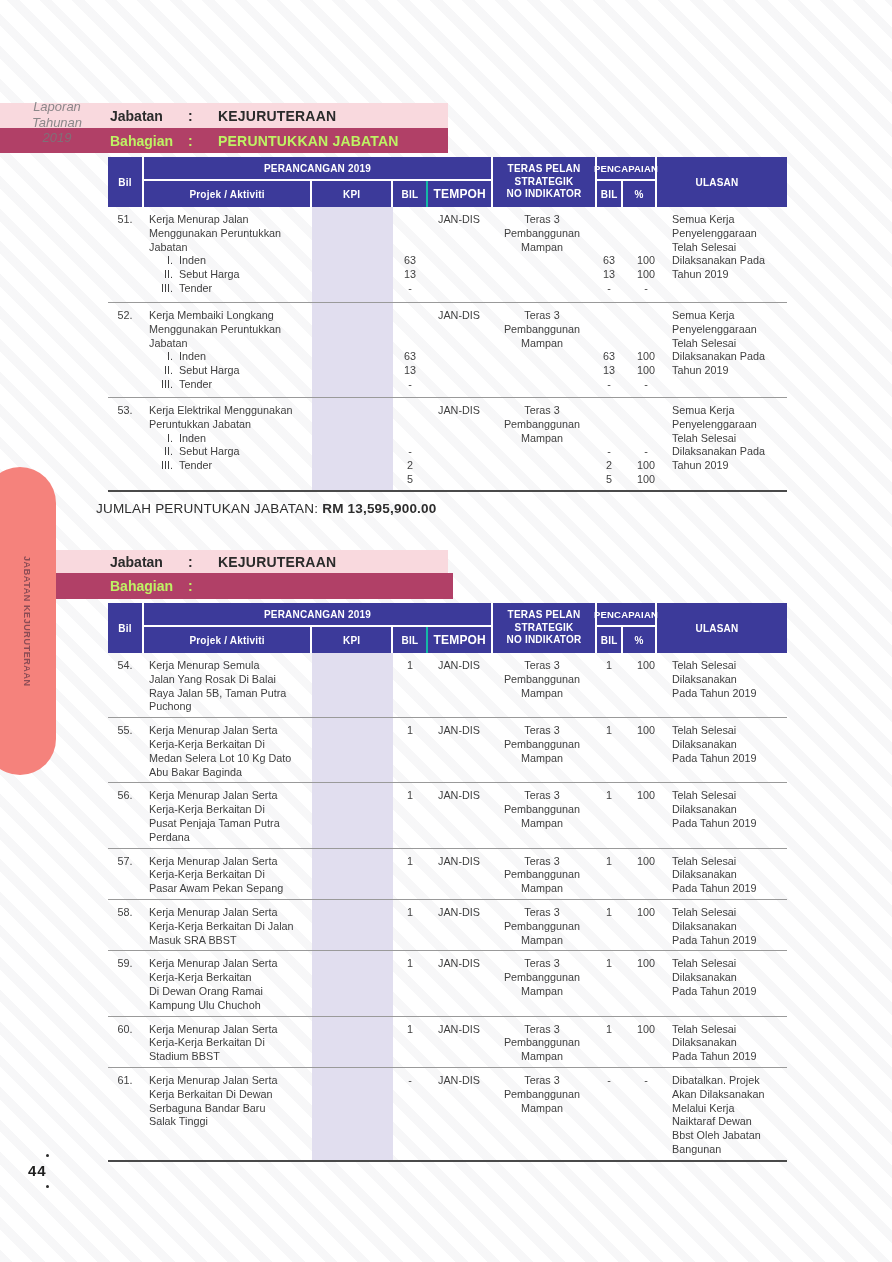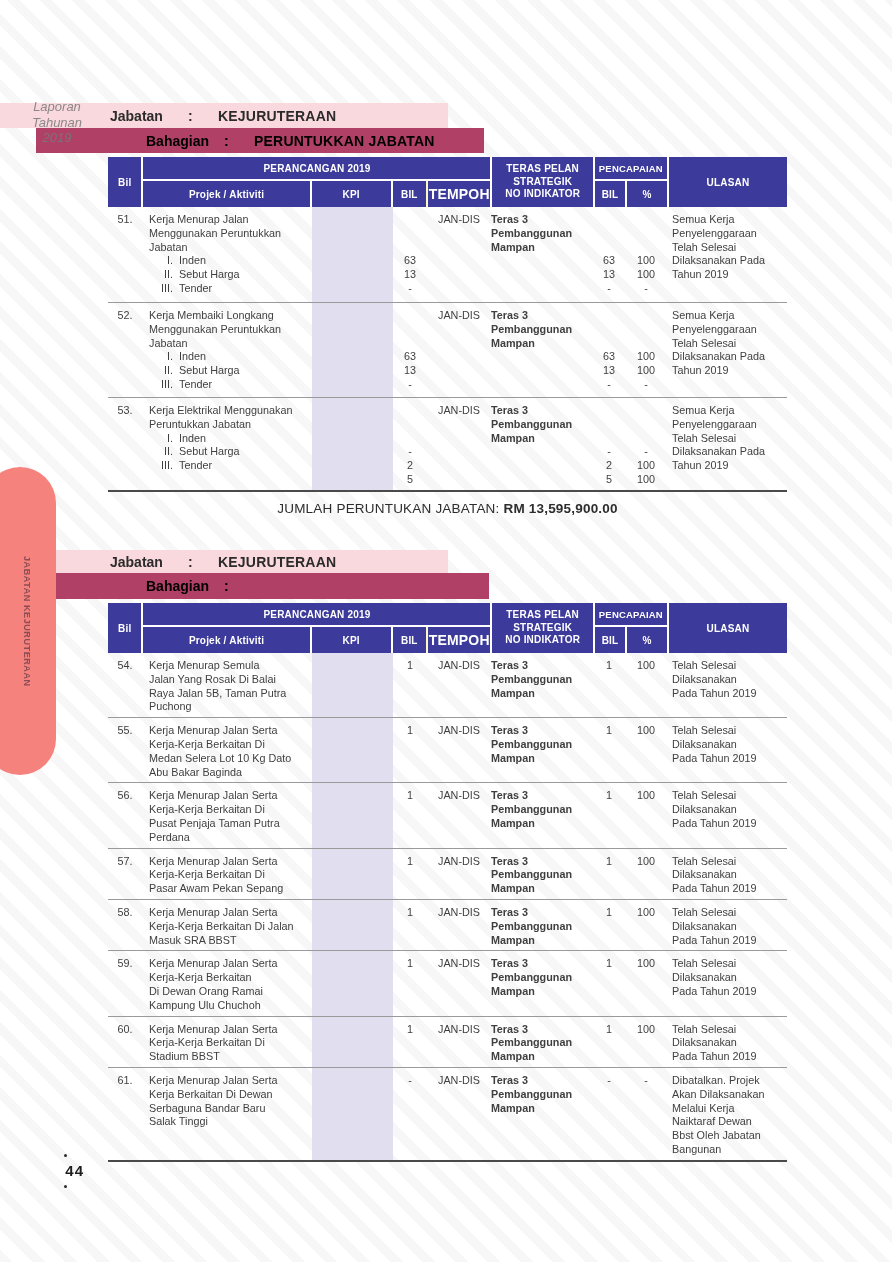--- a/index.html
+++ b/index.html
@@ -11,78 +11,78 @@
   
   .watermark{
     position:absolute;left:24px;top:99px;width:66px;z-index:3;
     font-style:italic;font-size:13px;line-height:15.5px;text-align:center;
     color:rgba(120,120,122,0.85);white-space:pre-line;
   }
   
   .banner{position:absolute;left:0;z-index:1;}
   .band{display:flex;align-items:center;padding-left:110px;box-sizing:border-box;}
   .band-light{background:#f9d9de;color:#2b2b2b;}
-  .band-dark{background:#b14067;color:#000000;margin-left:36px;}
+  .band-dark{background:#b14067;color:#bef264;}
   .b-label{font-weight:bold;font-size:14px;width:78px;}
   .b-colon{font-weight:bold;font-size:14px;width:30px;text-align:left;}
   .b-value{font-weight:bold;font-size:14px;letter-spacing:0.2px;}
   .banner1{top:103px;}
   .banner1 .band-light{width:448px;height:25px;}
   .banner1 .band-dark{width:448px;height:25px;}
   .banner2{top:550px;}
   .banner2 .band-light{width:448px;height:23px;}
   .banner2 .band-dark{width:453px;height:26px;}
   
   .tbl{position:absolute;left:108px;width:679px;color:#3f3f3f;}
   .tbl1{top:157px;}
   .tbl2{top:603px;}
   .thead{display:flex;background:#3c3a9a;color:#ffffff;height:50px;box-sizing:border-box;}
   .thead .h,.thead .h-group{box-sizing:border-box;}
   .hc{display:flex;align-items:center;justify-content:center;text-align:center;
       font-weight:bold;font-size:10px;letter-spacing:0.2px;}
   .h-bil{width:34px;height:50px;}
   .h-group{display:flex;flex-direction:column;border-left:2px solid #fff;}
   .g-perancangan{width:349px;justify-content:space-between;}
-  .g-pencapaian{width:74px;}
+  .g-pencapaian{width:60px;}
   .h-top{height:22px;border-bottom:2px solid #fff;}
   .h-bottom{display:flex;flex:1;border-radius:10px;}
   .h-projek{width:170px;}
   .h-kpi{width:81px;border-left:2px solid #fff;}
   .h-bilc{width:34px;border-left:2px solid #fff;}
-  .h-tempoh{width:64px;border-left:2px solid #fef9c3;font-size:14px;}
+  .h-tempoh{width:64px;border-left:2px solid #14b8a6;font-size:12px;}
   .h-teras{width:102px;border-left:2px solid #fff;white-space:pre-line;line-height:12.5px;}
   .h-pbil{width:32px;}
   .h-pct{width:42px;border-left:2px solid #fff;}
   .h-ptop{font-size:9.5px;}
   .h-ulasan{width:120px;border-left:2px solid #fff;}
   .trow{display:flex;border-bottom:1px solid #9a9a9a;}
   .trow:last-child{border-bottom:2px solid #4a4a4a;}
   .c{box-sizing:border-box;padding-top:6px;padding-bottom:3px;white-space:pre-line;
      font-size:10.8px;line-height:13.8px;}
   .c-bil{width:34px;text-align:center;}
   .c-projek{width:170px;padding-left:7px;padding-right:0;}
   .c-kpi{width:81px;background:#e1deef;}
   .c-bilc{width:34px;text-align:center;}
   .c-tempoh{width:64px;text-align:center;}
-  .c-teras{width:102px;font-weight:bold;}
+  .c-teras{width:102px;text-align:center;}
   .c-pbil{width:32px;text-align:center;}
   .c-pct{width:42px;text-align:center;}
   .c-ulasan{width:120px;padding-left:5px;padding-right:2px;}
   
-  .jumlah{position:absolute;left:108px;top:501px;width:679px;text-align:center;
+  .jumlah{position:absolute;left:96px;top:501px;width:679px;text-align:left;
           font-size:13.5px;color:#2d2d2d;letter-spacing:0.2px;}
   .jumlah .val{font-weight:bold;}
   
   .side-pill{position:absolute;left:-16px;top:467px;width:72px;height:308px;
              background:#f5827c;border-radius:42px;z-index:4;
              display:flex;align-items:center;justify-content:center;}
   .side-pill span{writing-mode:vertical-rl;font-weight:bold;font-size:9px;
                   letter-spacing:0.6px;color:#8c4c55;padding-left:14px;}
   
-  .pageno-wrap{position:absolute;left:46px;top:1154px;width:38px;text-align:right;}
+  .pageno-wrap{position:absolute;left:28px;top:1154px;width:38px;text-align:left;}
   .dot{width:3px;height:3px;border-radius:50%;background:#2b2b2b;margin:0 auto;}
   .pageno{font-weight:bold;font-size:15px;color:#1e1e1e;margin:5px 0 6px 0;letter-spacing:1px;}
 </style>
 </head>
 <body>
 
 <div class="page">
 
   <div class="watermark">Laporan
 Tahunan

